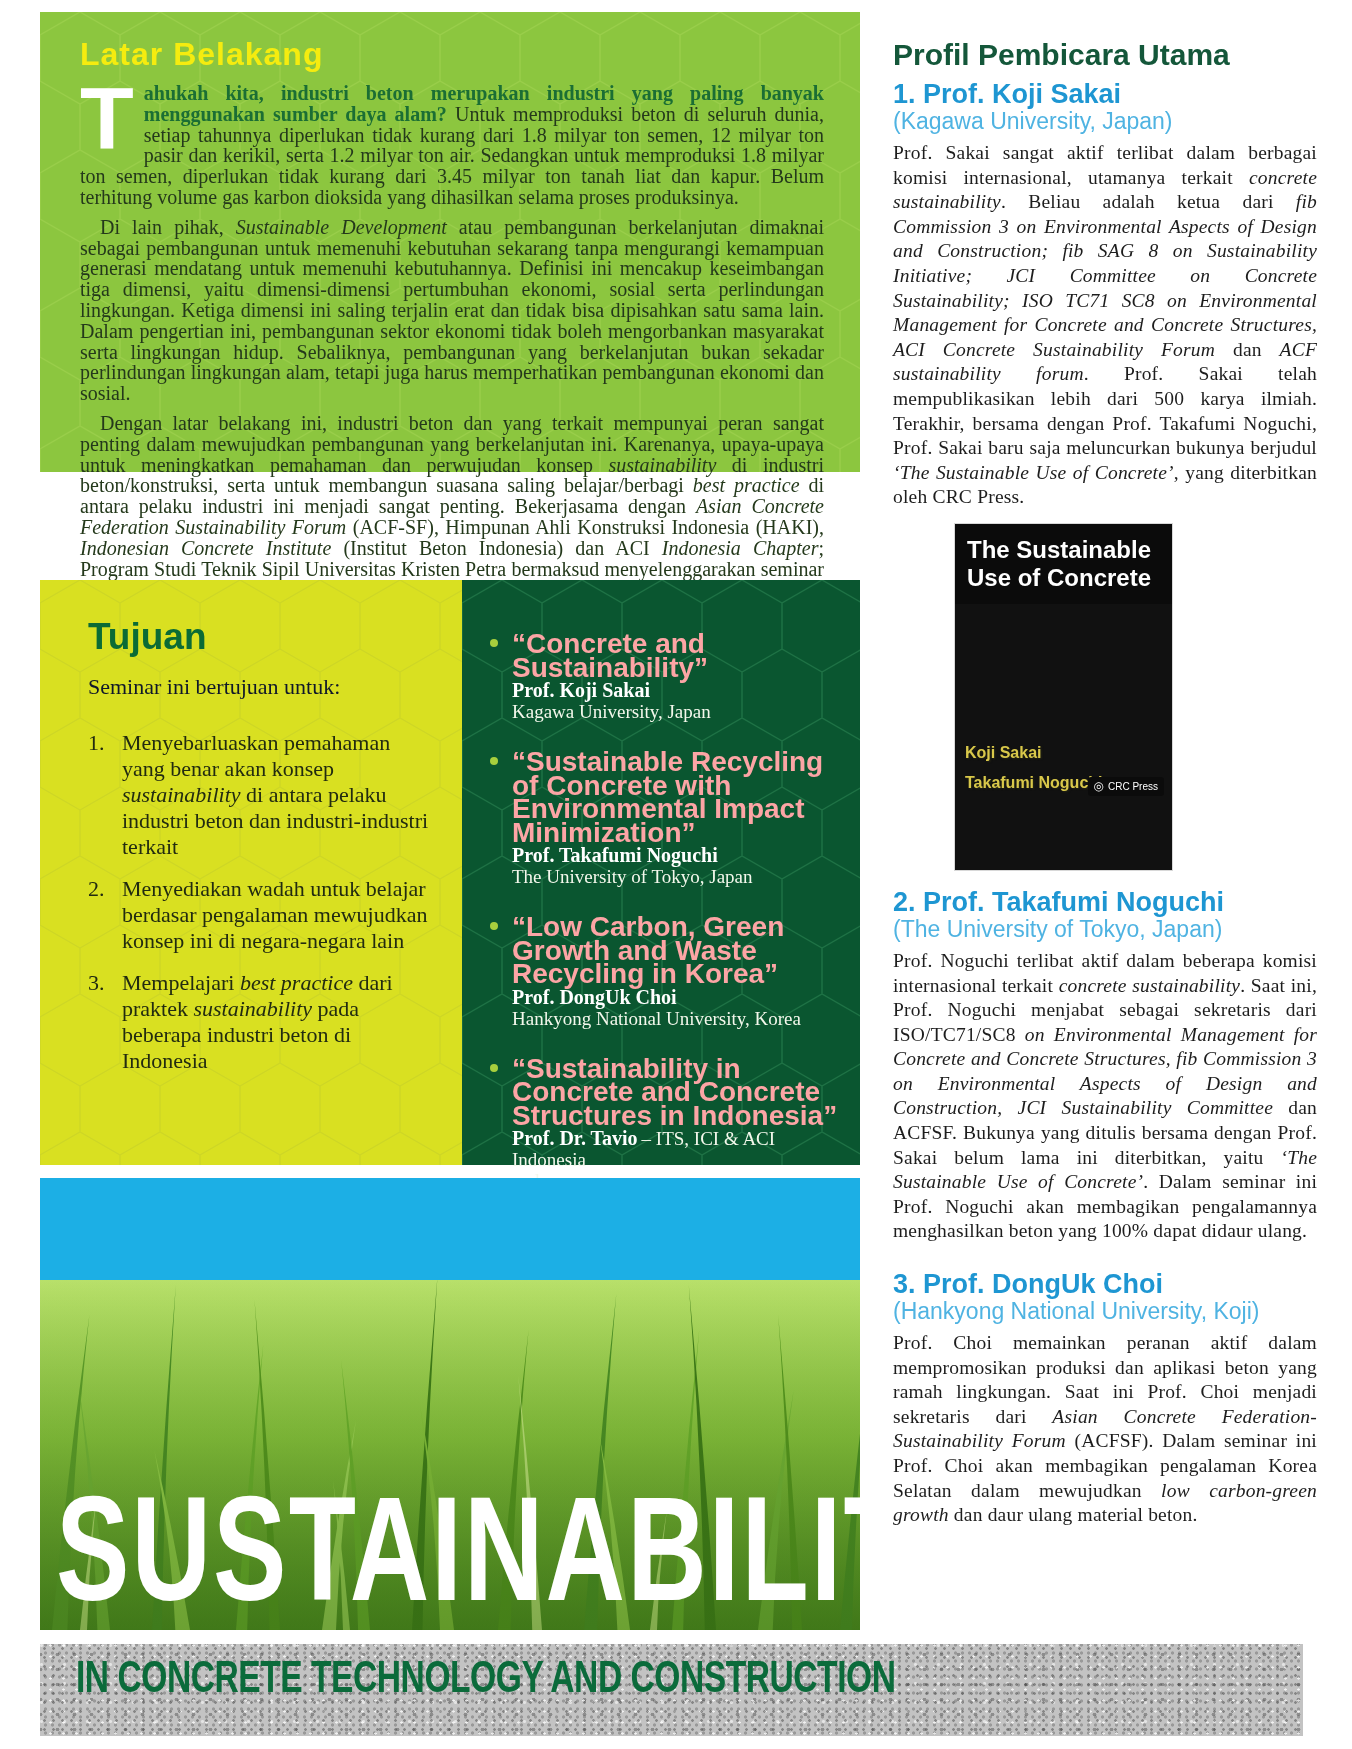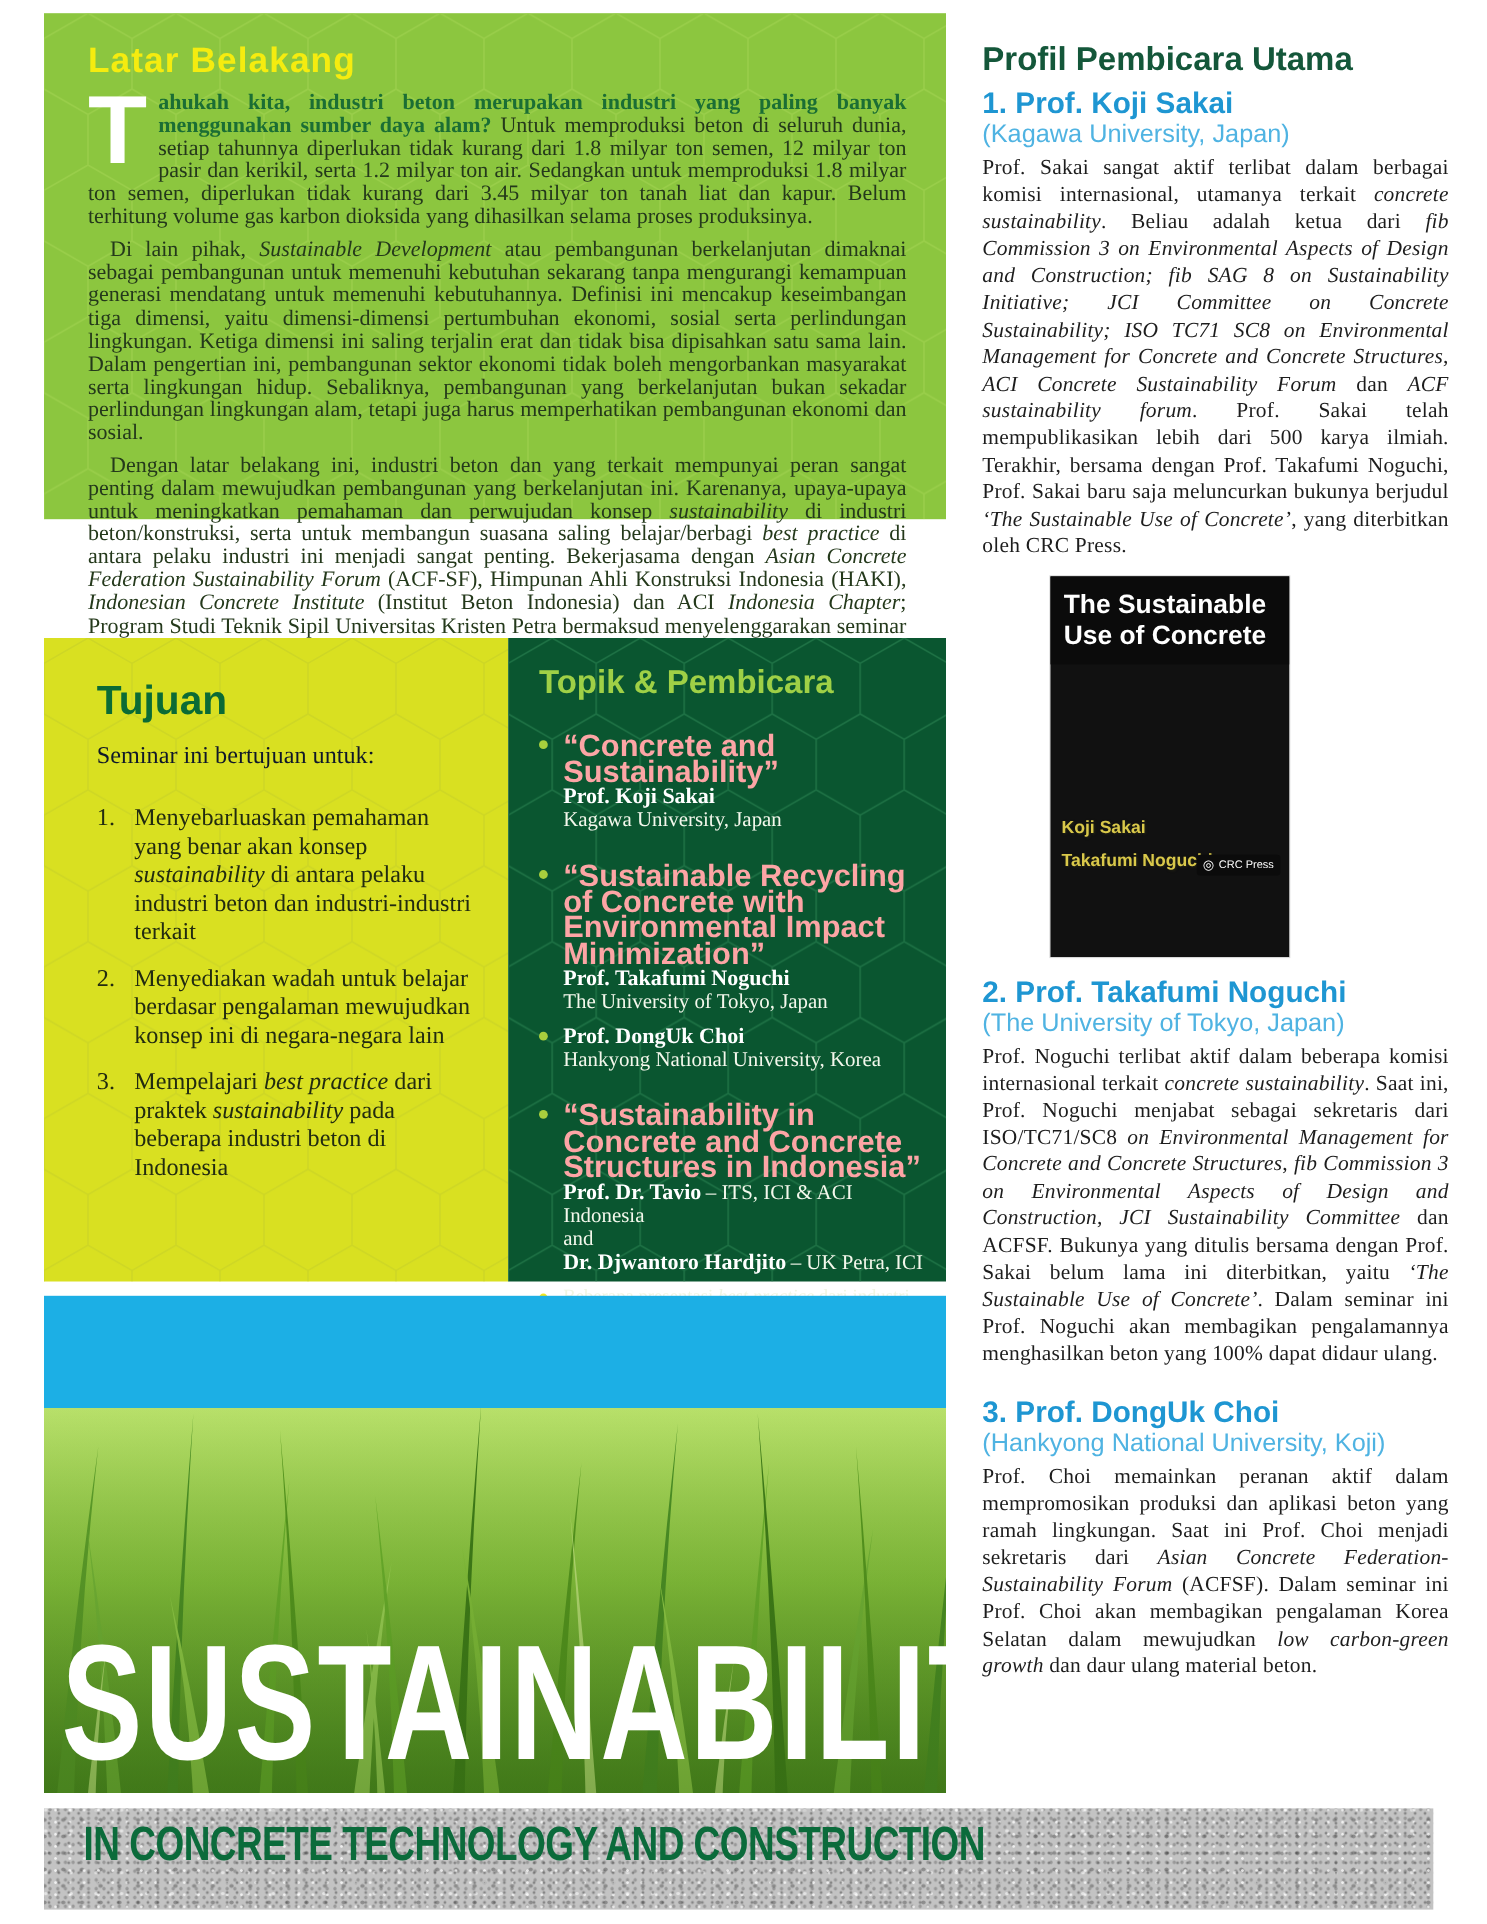--- a/index.html
+++ b/index.html
@@ -161,38 +161,38 @@
   <section class="topik">
     <svg class="hexbg" xmlns="http://www.w3.org/2000/svg">
       <defs>
           <pattern id="hexC" width="80" height="138" patternUnits="userSpaceOnUse">
         <path d="M40 0 L80 23 L80 69 L40 92 L0 69 L0 23 Z M40 92 L40 138" fill="none" stroke="#23794A" stroke-width="1.4"></path>
       </pattern>
         </defs>
       <rect width="100%" height="100%" fill="url(#hexC)" opacity="0.8"></rect>
     </svg>
     <div class="inner">
-      <h2>Topik &amp; Pembicara</h2>
 
       <div class="topic">
         <span class="dot"></span>
         <div class="t-title">“Concrete and Sustainability”</div>
         <div class="t-name">Prof. Koji Sakai</div>
         <div class="t-affil">Kagawa University, Japan</div>
       </div>
 
       <div class="topic">
         <span class="dot"></span>
         <div class="t-title">“Sustainable Recycling of Concrete with Environmental Impact Minimization”</div>
         <div class="t-name">Prof. Takafumi Noguchi</div>
         <div class="t-affil">The University of Tokyo, Japan</div>
       </div>
 
       <div class="topic">
         <span class="dot"></span>
+        <div class="t-title">“Low Carbon, Green Growth and Waste Recycling in Korea”</div>
         <div class="t-name">Prof. DongUk Choi</div>
         <div class="t-affil">Hankyong National University, Korea</div>
       </div>
 
       <div class="topic">
         <span class="dot"></span>
         <div class="t-title">“Sustainability in Concrete and Concrete Structures in Indonesia”</div>
         <div><span class="t-name">Prof. Dr. Tavio</span> <span class="t-affil">– ITS, ICI &amp; ACI Indonesia</span></div>
         <div class="t-affil">and</div>
         <div><span class="t-name">Dr. Djwantoro Hardjito</span> <span class="t-affil">– UK Petra, ICI</span></div>

